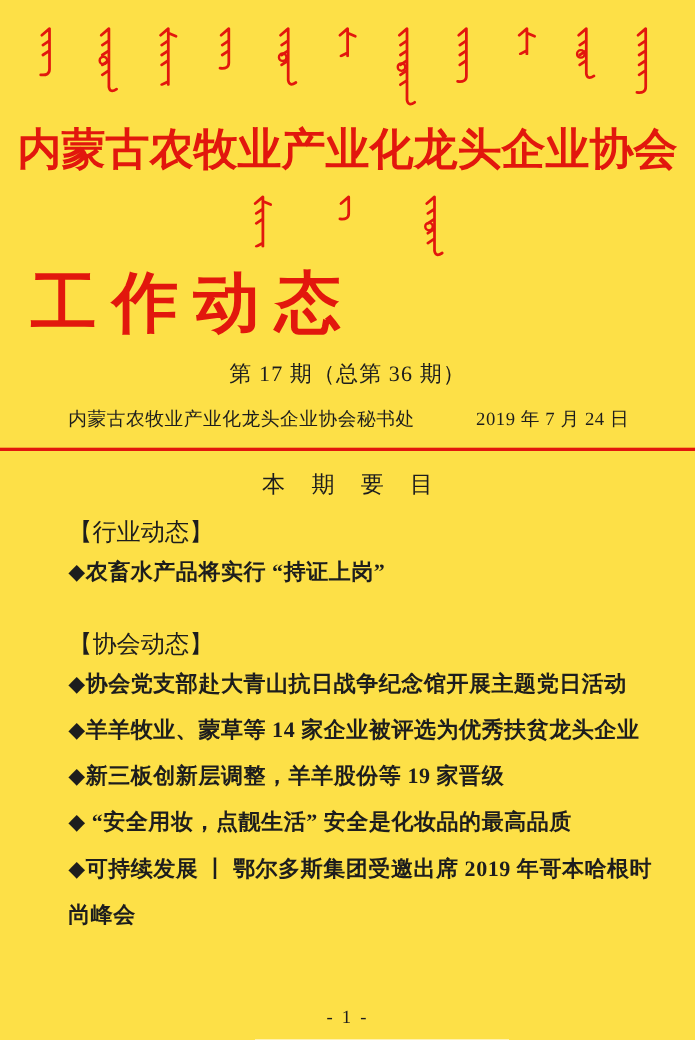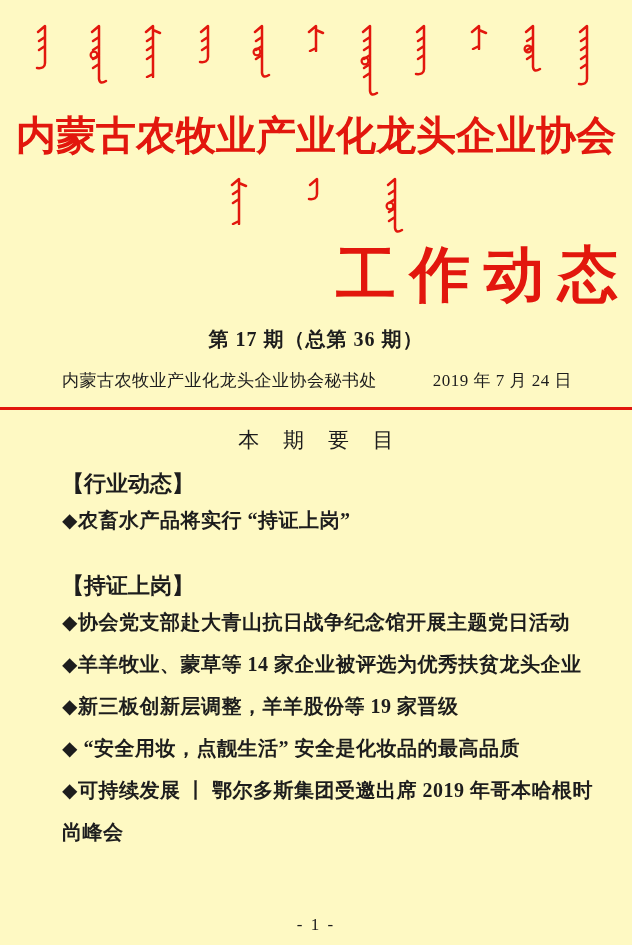--- a/index.html
+++ b/index.html
@@ -1,52 +1,52 @@
 <!DOCTYPE html>
 <html style="--accent: #e2170d; --ink: #1d1d1d;"><head>
 <meta charset="utf-8">
 <style>
   :root { --accent:#e2170d; --ink:#1d1d1d; }
   * { margin:0; padding:0; box-sizing:border-box; }
   html,body { background:#ffffff; }
   .page {
     position:relative; width:632px; height:945px; margin:0 auto;
-    background:#fef9c3; overflow:hidden;
+    background:#fde047; overflow:hidden;
     font-family:"Liberation Serif","DejaVu Serif",serif; color:var(--ink);
   }
   
   .mong-row { display:flex; align-items:flex-start; }
   .mong-top { margin:24px 36px 0 34px; height:78px; justify-content:space-between; }
   .mong-mid { margin:14px 0 0 0; height:58px; justify-content:center; gap:58px; }
   .mong-word { display:inline-block; line-height:0; }
   
   .org-title {
     margin-top:6px; text-align:center; color:var(--accent);
     font-size:40px; font-weight:bold; letter-spacing:0px; white-space:nowrap;
   }
   .news-title {
-    margin-top:0px; text-align:right; color:var(--accent);
-    font-size:60px; font-weight:bold; letter-spacing:14px; padding-left:18px; white-space:nowrap;
+    margin-top:0px; text-align:left; color:var(--accent);
+    font-size:60px; font-weight:bold; letter-spacing:14px; padding-left:28px; white-space:nowrap;
   }
   .issue-line {
-    margin-top:10px; text-align:center; font-size:20px; font-weight:bold; letter-spacing:1px;
+    margin-top:10px; text-align:center; font-size:20px; font-weight:normal; letter-spacing:1px;
   }
   .pub-row {
     display:flex; justify-content:space-between; align-items:baseline;
     margin:16px 60px 0 62px; font-size:17px; letter-spacing:0.5px;gap:28px;
   }
   .red-rule { margin-top:15px; width:100%; height:3px; background:var(--accent); }
   .toc-heading {
     margin-top:16px; text-align:center; font-size:21px; font-weight:normal;
     letter-spacing:9px; padding-left:9px;
     font-family:"Liberation Sans","DejaVu Sans",sans-serif;
   }
   .toc { margin:0 58px 0 62px; }
   .toc-section-title {
-    margin-top:15px; font-size:22px; font-weight:bold; line-height:30px;
+    margin-top:15px; font-size:22px; font-weight:normal; line-height:30px;
     font-family:"Liberation Sans","DejaVu Sans",sans-serif; white-space:nowrap;
   }
   .toc-section + .toc-section { margin-top:30px; }
   .toc-line { font-size:20px; line-height:42px; letter-spacing:0.5px; white-space:nowrap;font-weight:bold; }
   .footer-pagenum {
     position:absolute; left:0; right:0; bottom:10px; text-align:center;
     font-size:17px; letter-spacing:2px;
   }
 </style>
 </head>
@@ -123,21 +123,21 @@
   <div class="toc-heading">本 期 要 目</div>
 
   <div class="toc">
 
     <div class="toc-section">
       <div class="toc-section-title">【行业动态】</div>
       <div class="toc-line">◆农畜水产品将实行 “持证上岗”</div>
     </div>
 
     <div class="toc-section">
-      <div class="toc-section-title">【持证上岗】</div>
+      <div class="toc-section-title">【协会动态】</div>
       <div class="toc-line">◆协会党支部赴大青山抗日战争纪念馆开展主题党日活动</div>
       <div class="toc-line">◆羊羊牧业、蒙草等 14 家企业被评选为优秀扶贫龙头企业</div>
       <div class="toc-line">◆新三板创新层调整，羊羊股份等 19 家晋级</div>
       <div class="toc-line">◆ “安全用妆，点靓生活” 安全是化妆品的最高品质</div>
       <div class="toc-line">◆可持续发展 丨 鄂尔多斯集团受邀出席 2019 年哥本哈根时</div>
       <div class="toc-line">尚峰会</div>
     </div>
 
   </div>
 

